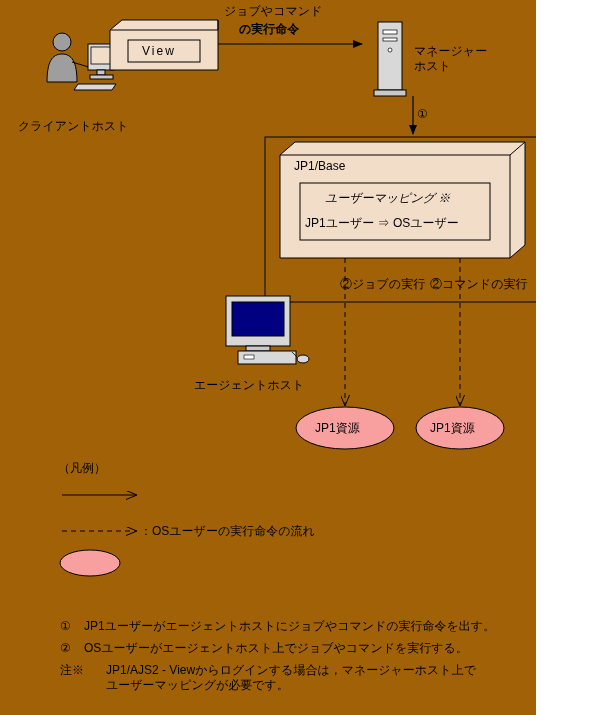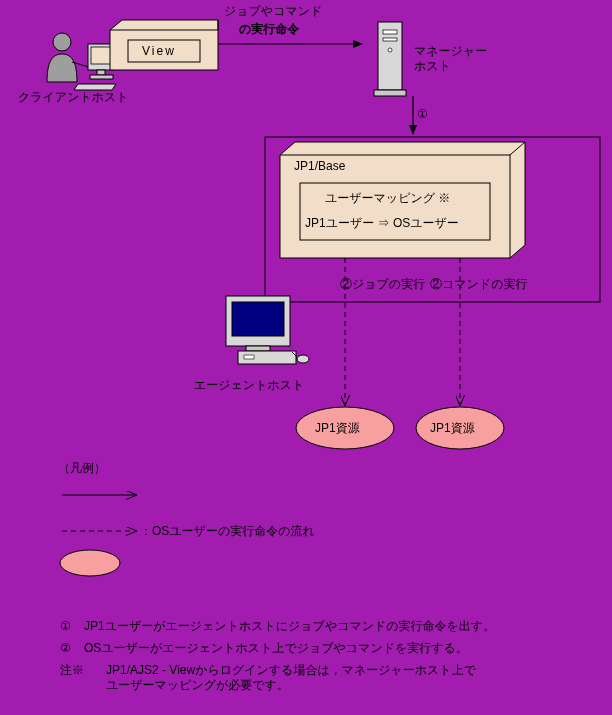--- a/index.html
+++ b/index.html
@@ -6,24 +6,24 @@
     margin: 0;
     padding: 0;
     background: #ffffff;
   }
   body {
     font-family: "Liberation Sans", sans-serif;
     color: #000000;
   }
   #canvas {
     position: relative;
-    width: 612px;
+    width: 536px;
     height: 715px;
     overflow: hidden;
-    background: #a21caf;
+    background: #a16207;
   }
   .txt {
     position: absolute;
     font-size: 12px;
     line-height: 15px;
     white-space: pre;
     color: #000;
   }
   #svg-layer {
     position: absolute;
@@ -119,29 +119,29 @@
     <path d="M62,495 L136,495" fill="none" stroke="#000" stroke-width="1.2" marker-end="url(#arrow-open)"></path>
     <path d="M62,531 L136,531" fill="none" stroke="#000" stroke-width="1" stroke-dasharray="5,4" marker-end="url(#arrow-open)"></path>
     <ellipse cx="90" cy="563" rx="30" ry="13" fill="#f8a0a0" stroke="#000" stroke-width="1"></ellipse>
   </svg>
 
   <div class="txt" style="left:224px; top:4px;">ジョブやコマンド</div>
   <div class="txt" style="left:239px; top:22px;font-weight:bold;">の実行命令</div>
 
   <div class="txt" style="left:142px; top:44px; letter-spacing:2px;">View</div>
 
-  <div class="txt" style="left:18px; top:91px;font-family:Liberation Mono, monospace;">クライアントホスト</div>
+  <div class="txt" style="left:18px; top:119px;">クライアントホスト</div>
 
   <div class="txt" style="left:414px; top:44px;"><span>マネージャー
 ホスト</span></div>
 
   <div class="txt" style="left:417px; top:107px;">①</div>
 
   <div class="txt" style="left:294px; top:159px;text-align:center;">JP1/Base</div>
-  <div class="txt" style="left:325px; top:191px;">ユーザーマッピング ※</div>
+  <div class="txt" style="left:325px; top:191px;font-style:italic;">ユーザーマッピング ※</div>
   <div class="txt" style="left:305px; top:216px;">JP1ユーザー ⇒ OSユーザー</div>
 
   <div class="txt" style="left:340px; top:277px;">②ジョブの実行</div>
   <div class="txt" style="left:430px; top:277px;">②コマンドの実行</div>
 
   <div class="txt" style="left:194px; top:378px;">エージェントホスト</div>
 
   <div class="txt" style="left:315px; top:421px;">JP1資源</div>
   <div class="txt" style="left:430px; top:421px;">JP1資源</div>
 

